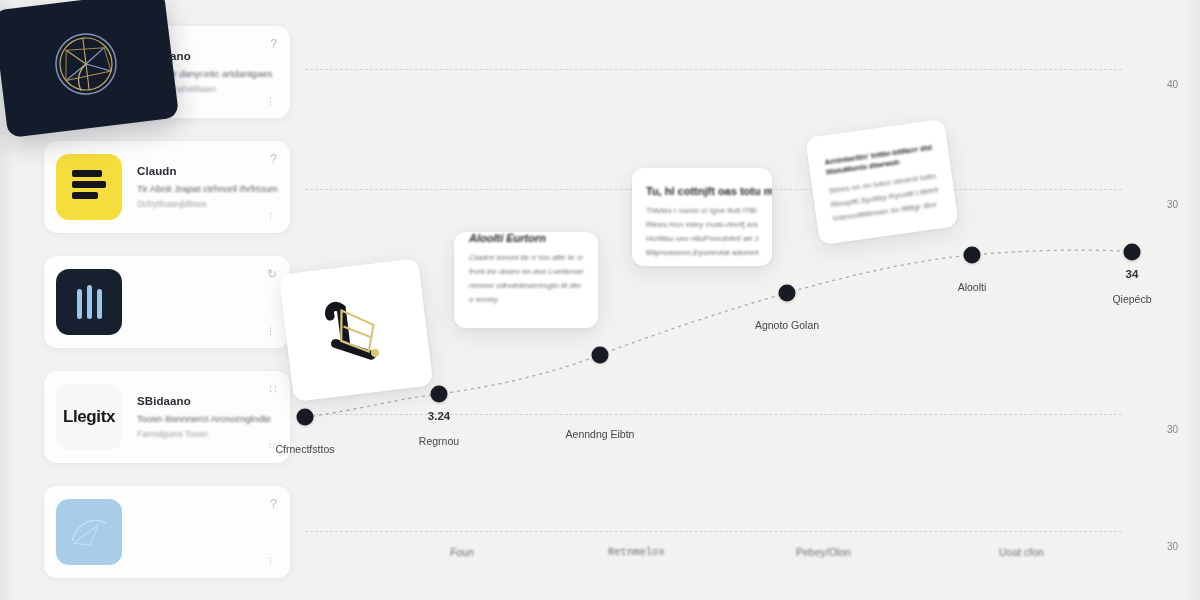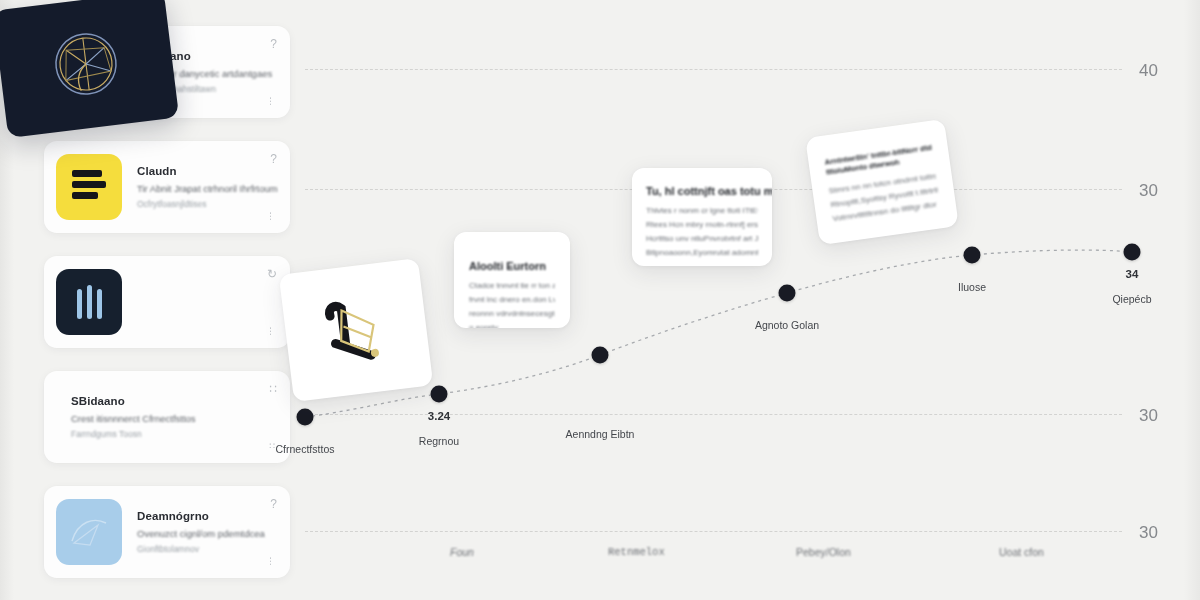--- a/index.html
+++ b/index.html
@@ -94,22 +94,22 @@
   }
   .glyph-swoosh{ width:42px;height:34px; opacity:.55;}
 
   
   #chart{ position:absolute; left:300px; top:0; width:900px; height:600px; }
   .gridline{
     position:absolute; left:5px; right:78px; height:0;
     border-top:1px dashed #d3d3d1;
   }
   .grid-label{
-    position:absolute; right:42px; font-size:17px; color:#85888c;
-    transform:translateY(-8px); filter:blur(.45px);
+    position:absolute; right:22px; font-size:10px; color:#85888c;
+    transform:translateY(-8px); filter:blur(.45px);margin-top:18px;
   }
   #axis-labels{ position:absolute; left:0; bottom:34px; width:820px; height:20px; }
   .axis-tick{
     position:absolute; font-size:10.5px; color:#6f7277;
     filter:blur(.8px); white-space:nowrap;
   }
 
   .node{
     position:absolute; width:17px; height:17px; border-radius:50%;
     background:#191b24; transform:translate(-50%,-50%);
@@ -140,21 +140,21 @@
     font-size:8px; color:#6b6f75; line-height:1.75;
     filter:blur(1px);
   }
   .fc-body div{ white-space:nowrap; overflow:hidden; }
 
   #float-icon-card{
     left:286px; top:266px; width:140px; height:128px;
     transform:rotate(-7deg);
     display:flex;align-items:center;justify-content:center;
   }
-  #float-card-a{ left:454px; top:232px; width:116px; height:96px; padding:28px 15px; }
+  #float-card-a{ left:454px; top:232px; width:144px; height:96px; padding:0 15px;font-style:italic; }
   #float-card-b{ left:632px; top:168px; width:140px; height:98px; padding:17px 14px; }
   #float-card-c{
     left:812px; top:128px; width:140px; height:108px;
     transform:rotate(-8deg); padding:22px 16px;
   }
   #brand-card{
     left:972px; top:132px; width:172px; height:128px;
     background:#141b2b; border-radius:13px;
     transform:rotate(-7deg);
     box-shadow:0 10px 26px rgba(20,25,45,.22);
@@ -205,40 +205,38 @@
         <i></i>
           <i></i>
           <i></i>
       </div>
     </div>
     <div class="card-corner-tr">↻</div>
     <div class="card-corner-br">⋮</div>
   </div>
 
   <div class="app-card">
+    <div class="card-tile tile-white">
+      <div class="tile-wordmark">Llegitx</div>
+    </div>
     <div class="card-text">
       <div class="card-title">SBidaano</div>
-      <div class="card-sub">Crest  itisnnnerct Cfrnectfsttos</div>
+      <div class="card-sub">Toosn  itisnnnerct Arcnoznglndte</div>
       <div class="card-sub2">Farrndgums Toosn</div>
     </div>
     <div class="card-corner-tr">∷</div>
     <div class="card-corner-br">∷</div>
   </div>
 
   <div class="app-card">
     <div class="card-tile tile-blue">
       <svg class="glyph-swoosh" viewBox="0 0 42 34">
         <path d="M4 26 C10 6 26 2 38 8" fill="none" stroke="#e9f2fa" stroke-width="1.4"></path>
         <path d="M6 28 L30 10 L22 30 Z" fill="none" stroke="#dfeaf6" stroke-width="1.2"></path>
       </svg>
-    </div>
-    <div class="card-text">
-      <div class="card-title">Deamnógrno</div>
-      <div class="card-sub">Ovenuzct cignl/om pdemtdcea</div>
-      <div class="card-sub2">Gionftbtolamnov</div>
     </div>
     <div class="card-corner-tr">?</div>
     <div class="card-corner-br">⋮</div>
   </div>
 
 </div>
 
 <div id="chart">
 
   <div id="gridlines">
@@ -266,21 +264,21 @@
       <div class="node" style="left: 5px; top: 417px;"></div>
       <div class="node-label" style="left: 5px; top: 443px;">Cfrnectfsttos</div>
       <div class="node" style="left: 139px; top: 394px;"></div>
       <div class="node-value" style="left: 139px; top: 410px;">3.24</div>
       <div class="node-label" style="left: 139px; top: 435px;">Regrnou</div>
       <div class="node" style="left: 300px; top: 355px;"></div>
       <div class="node-label" style="left: 300px; top: 381px; margin-top: 47px;">Aenndng Eibtn</div>
       <div class="node" style="left: 487px; top: 293px;"></div>
       <div class="node-label" style="left: 487px; top: 319px;">Agnoto Golan</div>
       <div class="node" style="left: 672px; top: 255px;"></div>
-      <div class="node-label" style="left: 672px; top: 281px;">Iluose</div>
+      <div class="node-label" style="left: 672px; top: 281px;">Aloolti</div>
       <div class="node" style="left: 832px; top: 252px;"></div>
       <div class="node-value" style="left: 832px; top: 268px;">34</div>
       <div class="node-label" style="left: 832px; top: 293px;">Qiepécb</div>
     </div>
   <div id="axis-labels">
       <div class="axis-tick" style="left: 150px; font-style: italic;">Foun</div>
       <div class="axis-tick" style="left: 308px; font-family: Liberation Mono, monospace;">Retnmelox</div>
       <div class="axis-tick" style="left: 496px;">Pebey/Olon</div>
       <div class="axis-tick" style="left: 680px; margin-left: 19px;">Uoat cfon</div>
     </div>

